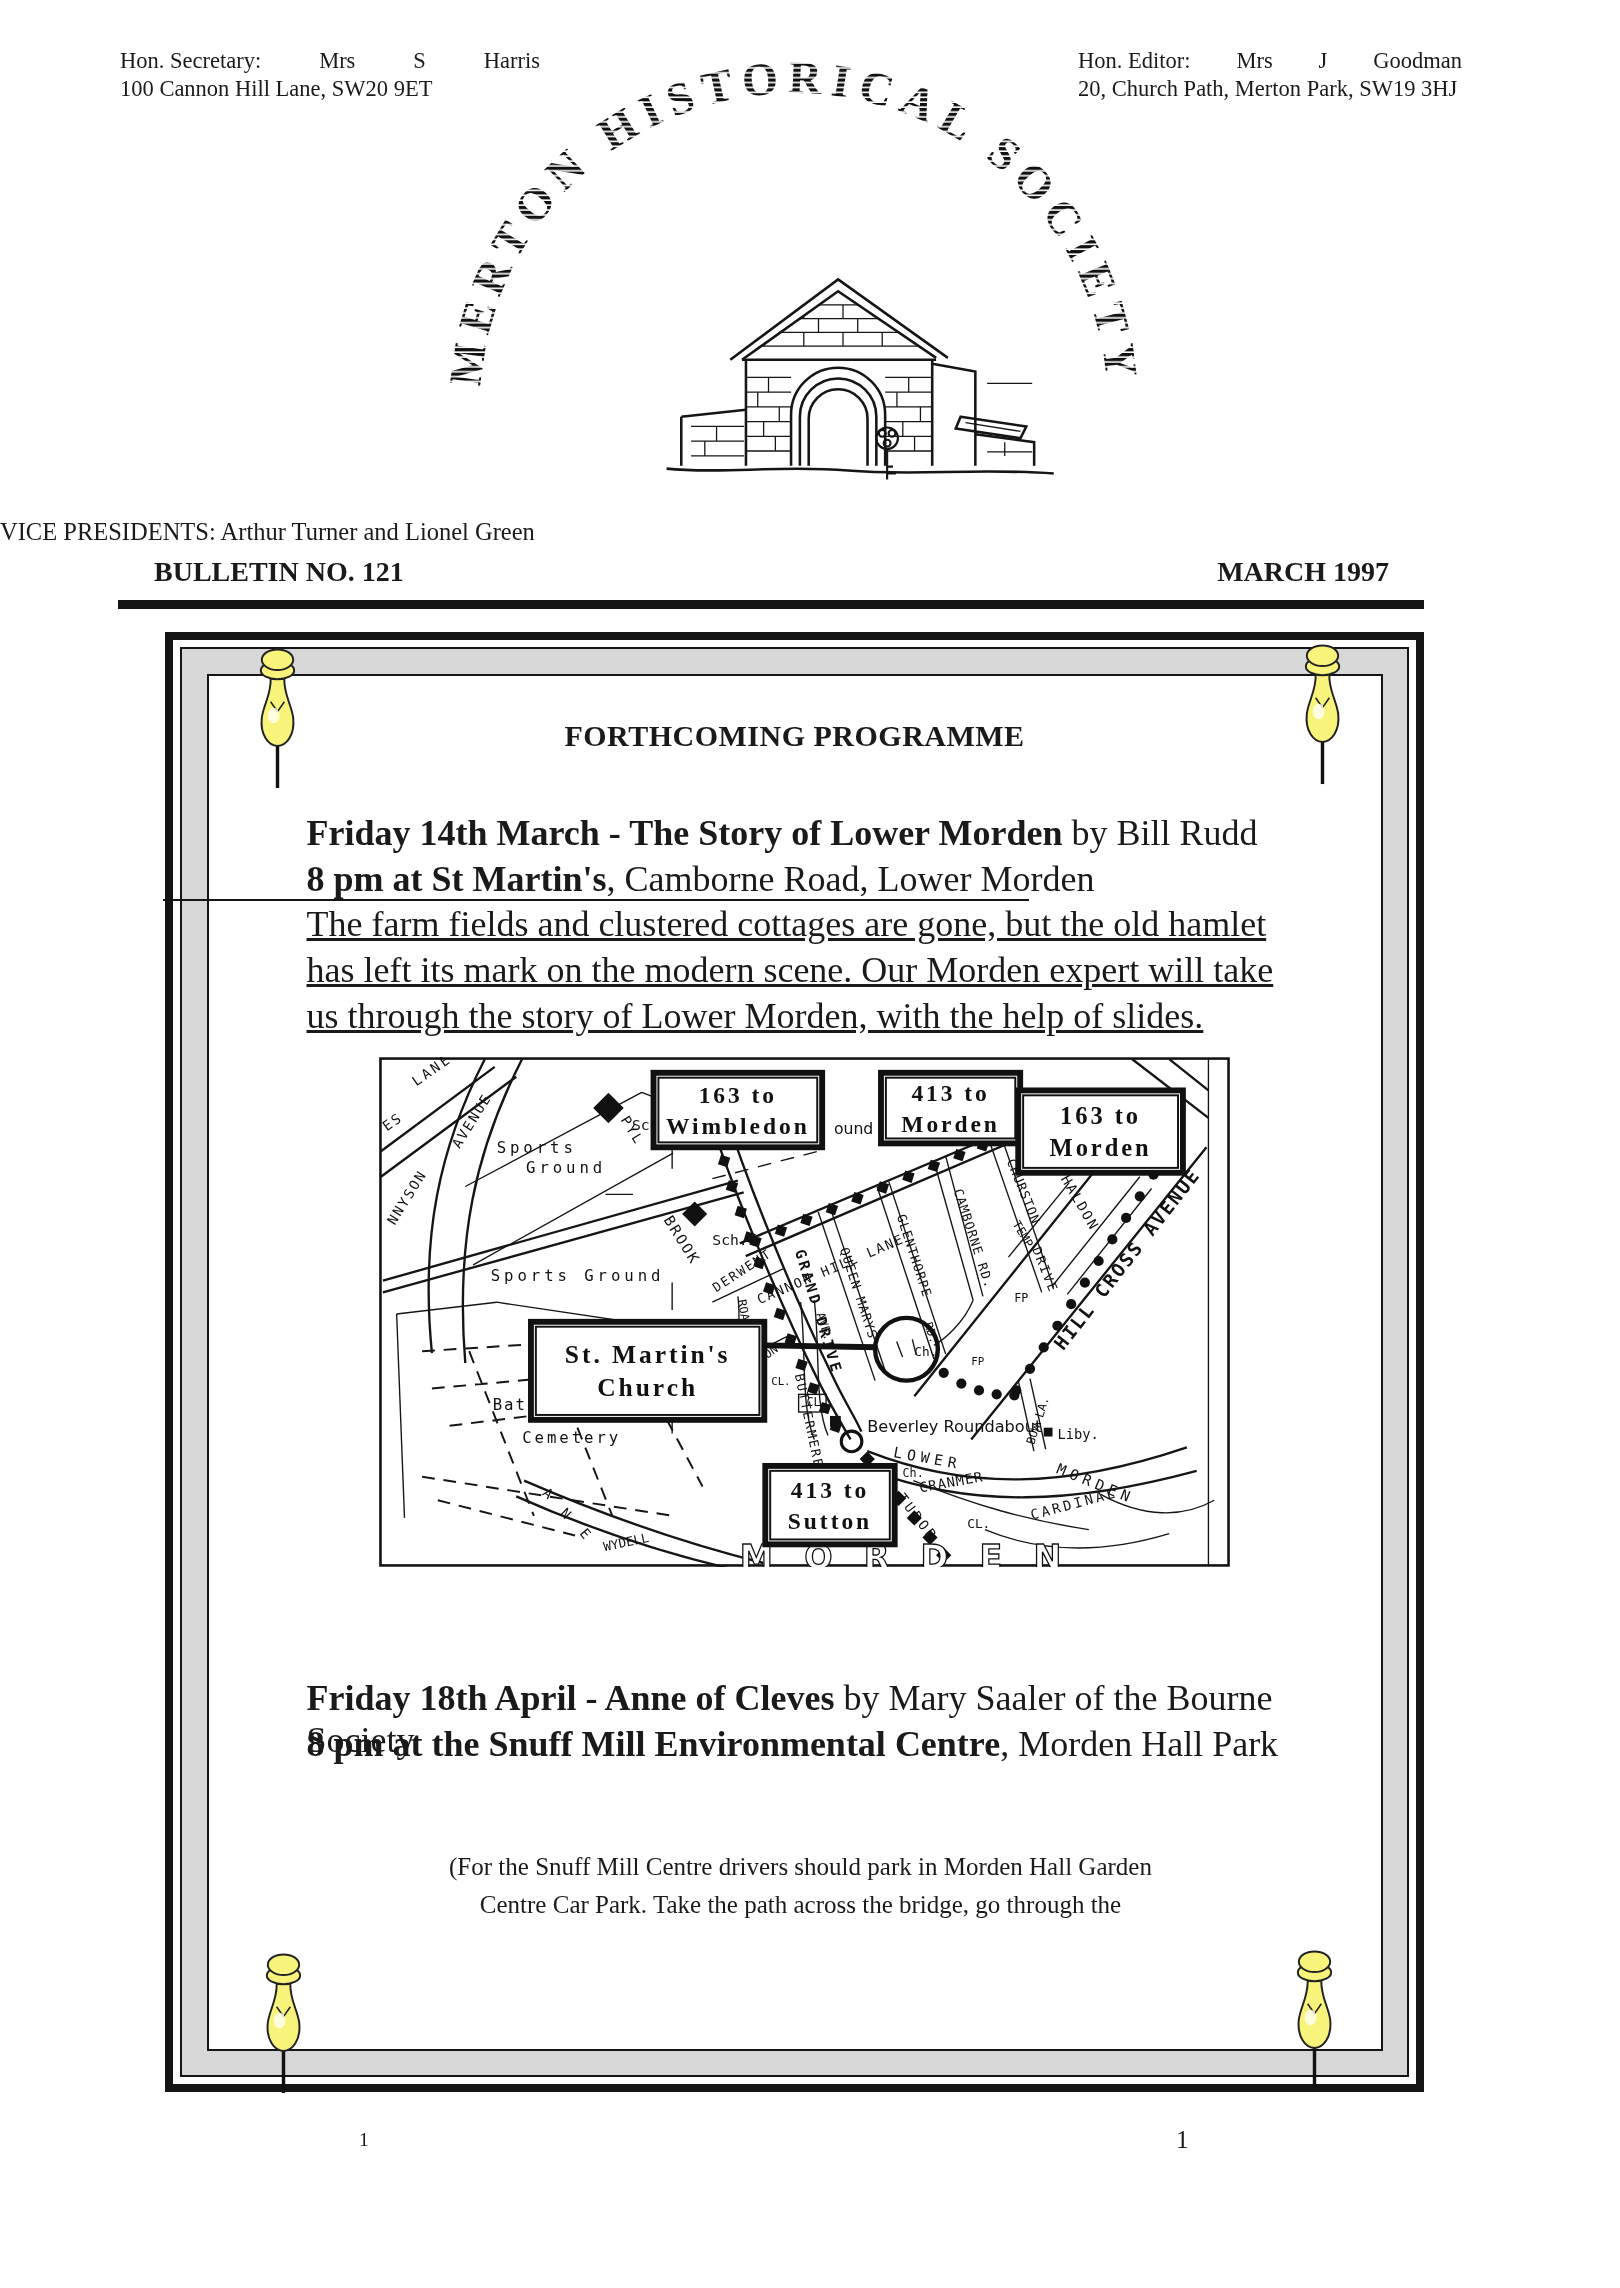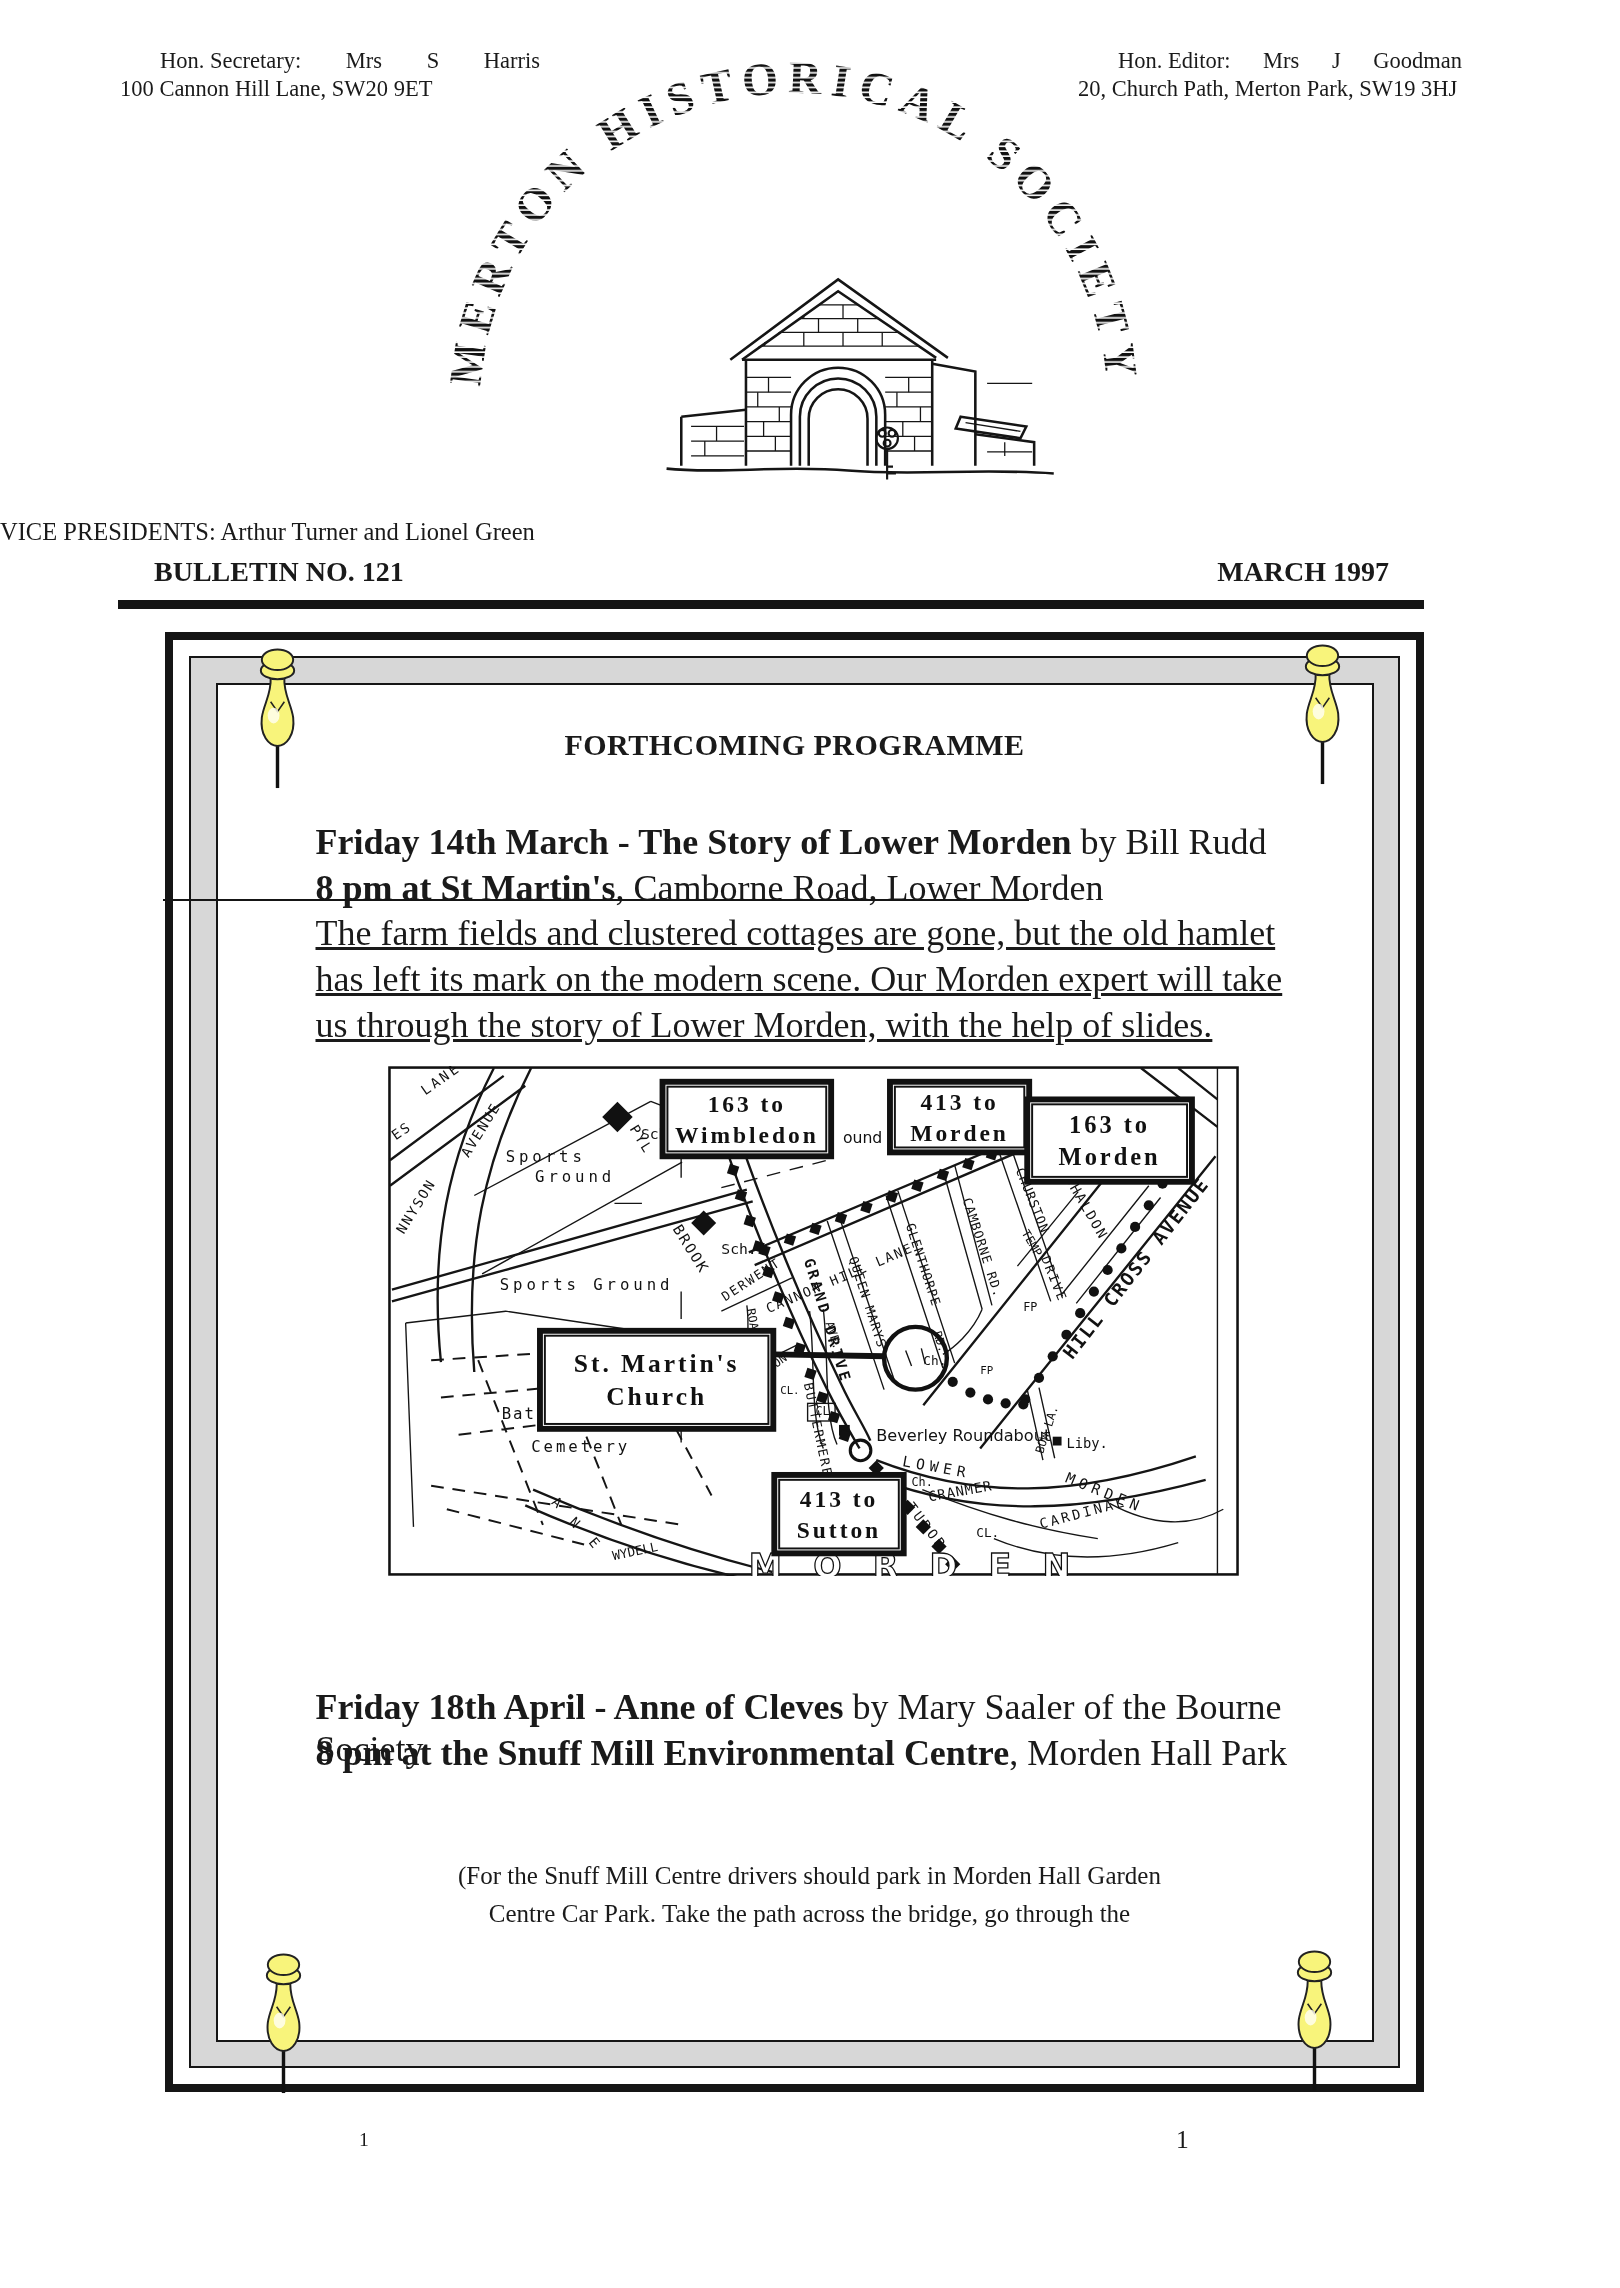--- a/index.html
+++ b/index.html
@@ -5,28 +5,28 @@
   html,body{margin:0;padding:0;}
   body{
     width:1620px;height:2289px;position:relative;background:#fff;
     font-family:"Liberation Serif",serif;color:#1a1a1a;overflow:hidden;
     --mat:#d7d7d7; --pin:#f8f47b; --ink:#151515;
   }
   
   .hdr-block{position:absolute;font-size:22.5px;line-height:28px;}
   .hdr-left{left:120px;top:47px;width:420px;}
   .hdr-right{left:1078px;top:47px;width:384px;}
-  .jline{display:flex;justify-content:space-between;margin-left:40px;}
+  .jline{display:flex;justify-content:space-between;}
   .logo-svg{position:absolute;left:392px;top:54px;}
   .vp{position:absolute;left:0;top:518px;width:1620px;font-size:24.5px;}
   .bull{position:absolute;left:118px;top:556px;width:1306px;display:flex;justify-content:space-between;font-weight:bold;font-size:28px;margin-left:36px;}
   .bull .right{padding-right:71px;}
   .rule{position:absolute;left:118px;top:600px;width:1306px;height:8.8px;background:var(--ink);}
   
-  .main-box{position:absolute;left:165px;top:632px;width:1259px;height:1460px;border:8.8px solid var(--ink);padding:16px;box-sizing:border-box;}
+  .main-box{position:absolute;left:165px;top:632px;width:1259px;height:1460px;border:8.8px solid var(--ink);padding:7px;box-sizing:border-box;}
   .mat{height:100%;border:2px solid var(--ink);background:var(--mat);padding:24.5px;box-sizing:border-box;}
   .content{height:100%;background:#fff;border:2px solid var(--ink);position:relative;box-sizing:border-box;}
   .prog-title{position:absolute;left:0;top:43px;width:100%;text-align:center;font-size:30px;font-weight:bold;letter-spacing:0.5px;}
   .ev{position:absolute;left:98px;font-size:36px;margin-top:13px;}
   .ev b{font-weight:bold;}
   .ev1-h{top:123px;} .ev1-v{top:169px;}
   .ev1-p{top:212px;width:1002px;line-height:46px;text-decoration:underline;}
   .ev2-h{top:988px;} .ev2-v{top:1034px;}
   .ev2-p{top:1078px;width:1002px;line-height:46px;}
   .note{position:absolute;left:0;top:1172px;width:1088px;text-align:center;font-size:25px;line-height:38px;margin-left:48px;}

